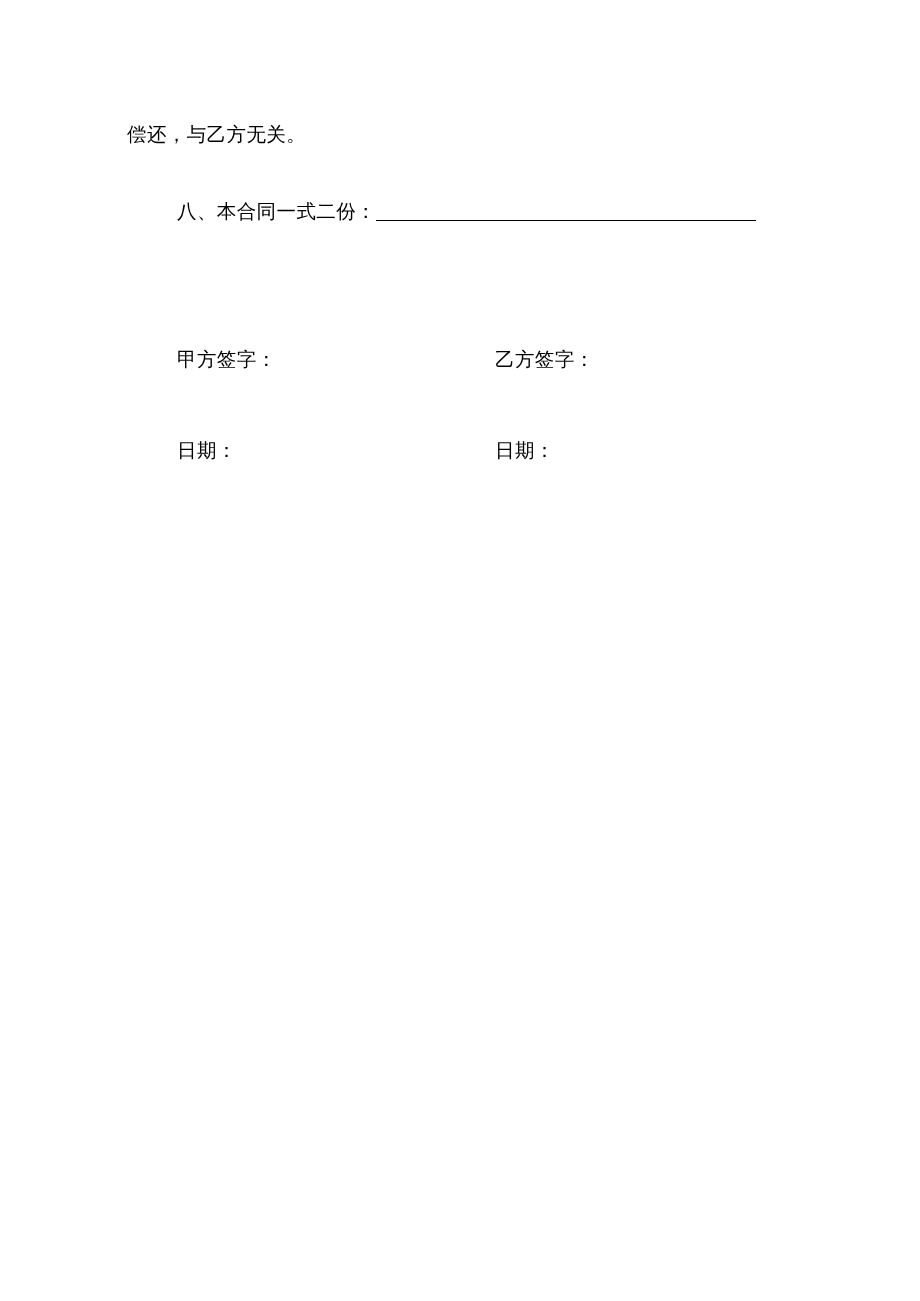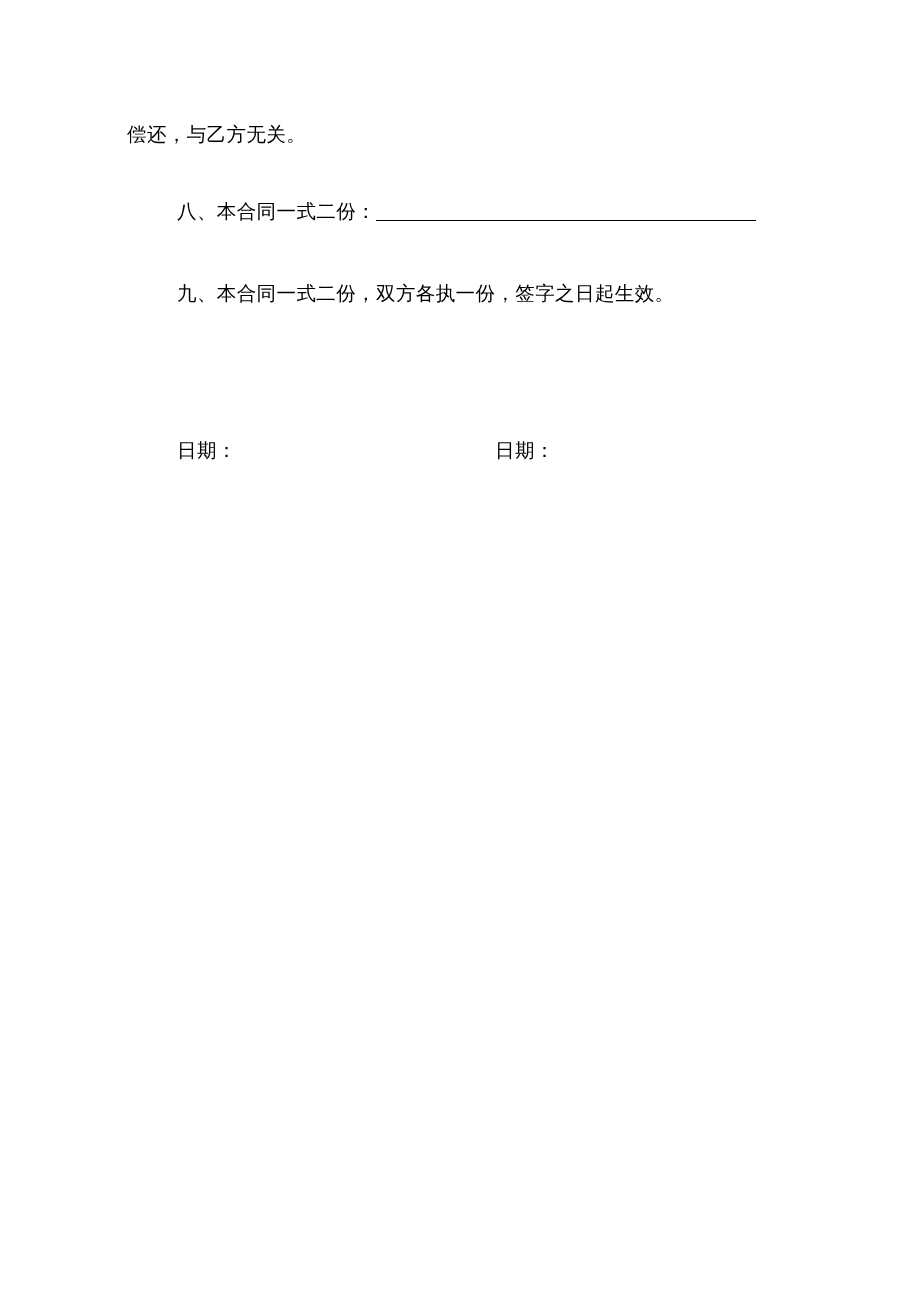--- a/index.html
+++ b/index.html
@@ -75,23 +75,23 @@
   <div class="doc-body">
 
     <div class="para cont">偿还，与乙方无关。</div>
 
     <div class="gap-a"></div>
 
     <div class="para indent"><span>八、本合同一式二份：</span><span class="fill-line" style="width:380px"></span></div>
 
     <div class="gap-b"></div>
 
-    <div class="para indent">九、本合同一式二份，双方各执一份，签字之日起生效。</div>
 
     <div class="gap-c"></div>
 
+    <div class="sig-row"><span>甲方签字：</span><span class="sig-col-b">乙方签字：</span></div>
 
     <div class="gap-d"></div>
 
     <div class="sig-row"><span>日期：</span><span class="sig-col-b">日期：</span></div>
 
   </div>
 </div>
 
 </body></html>

